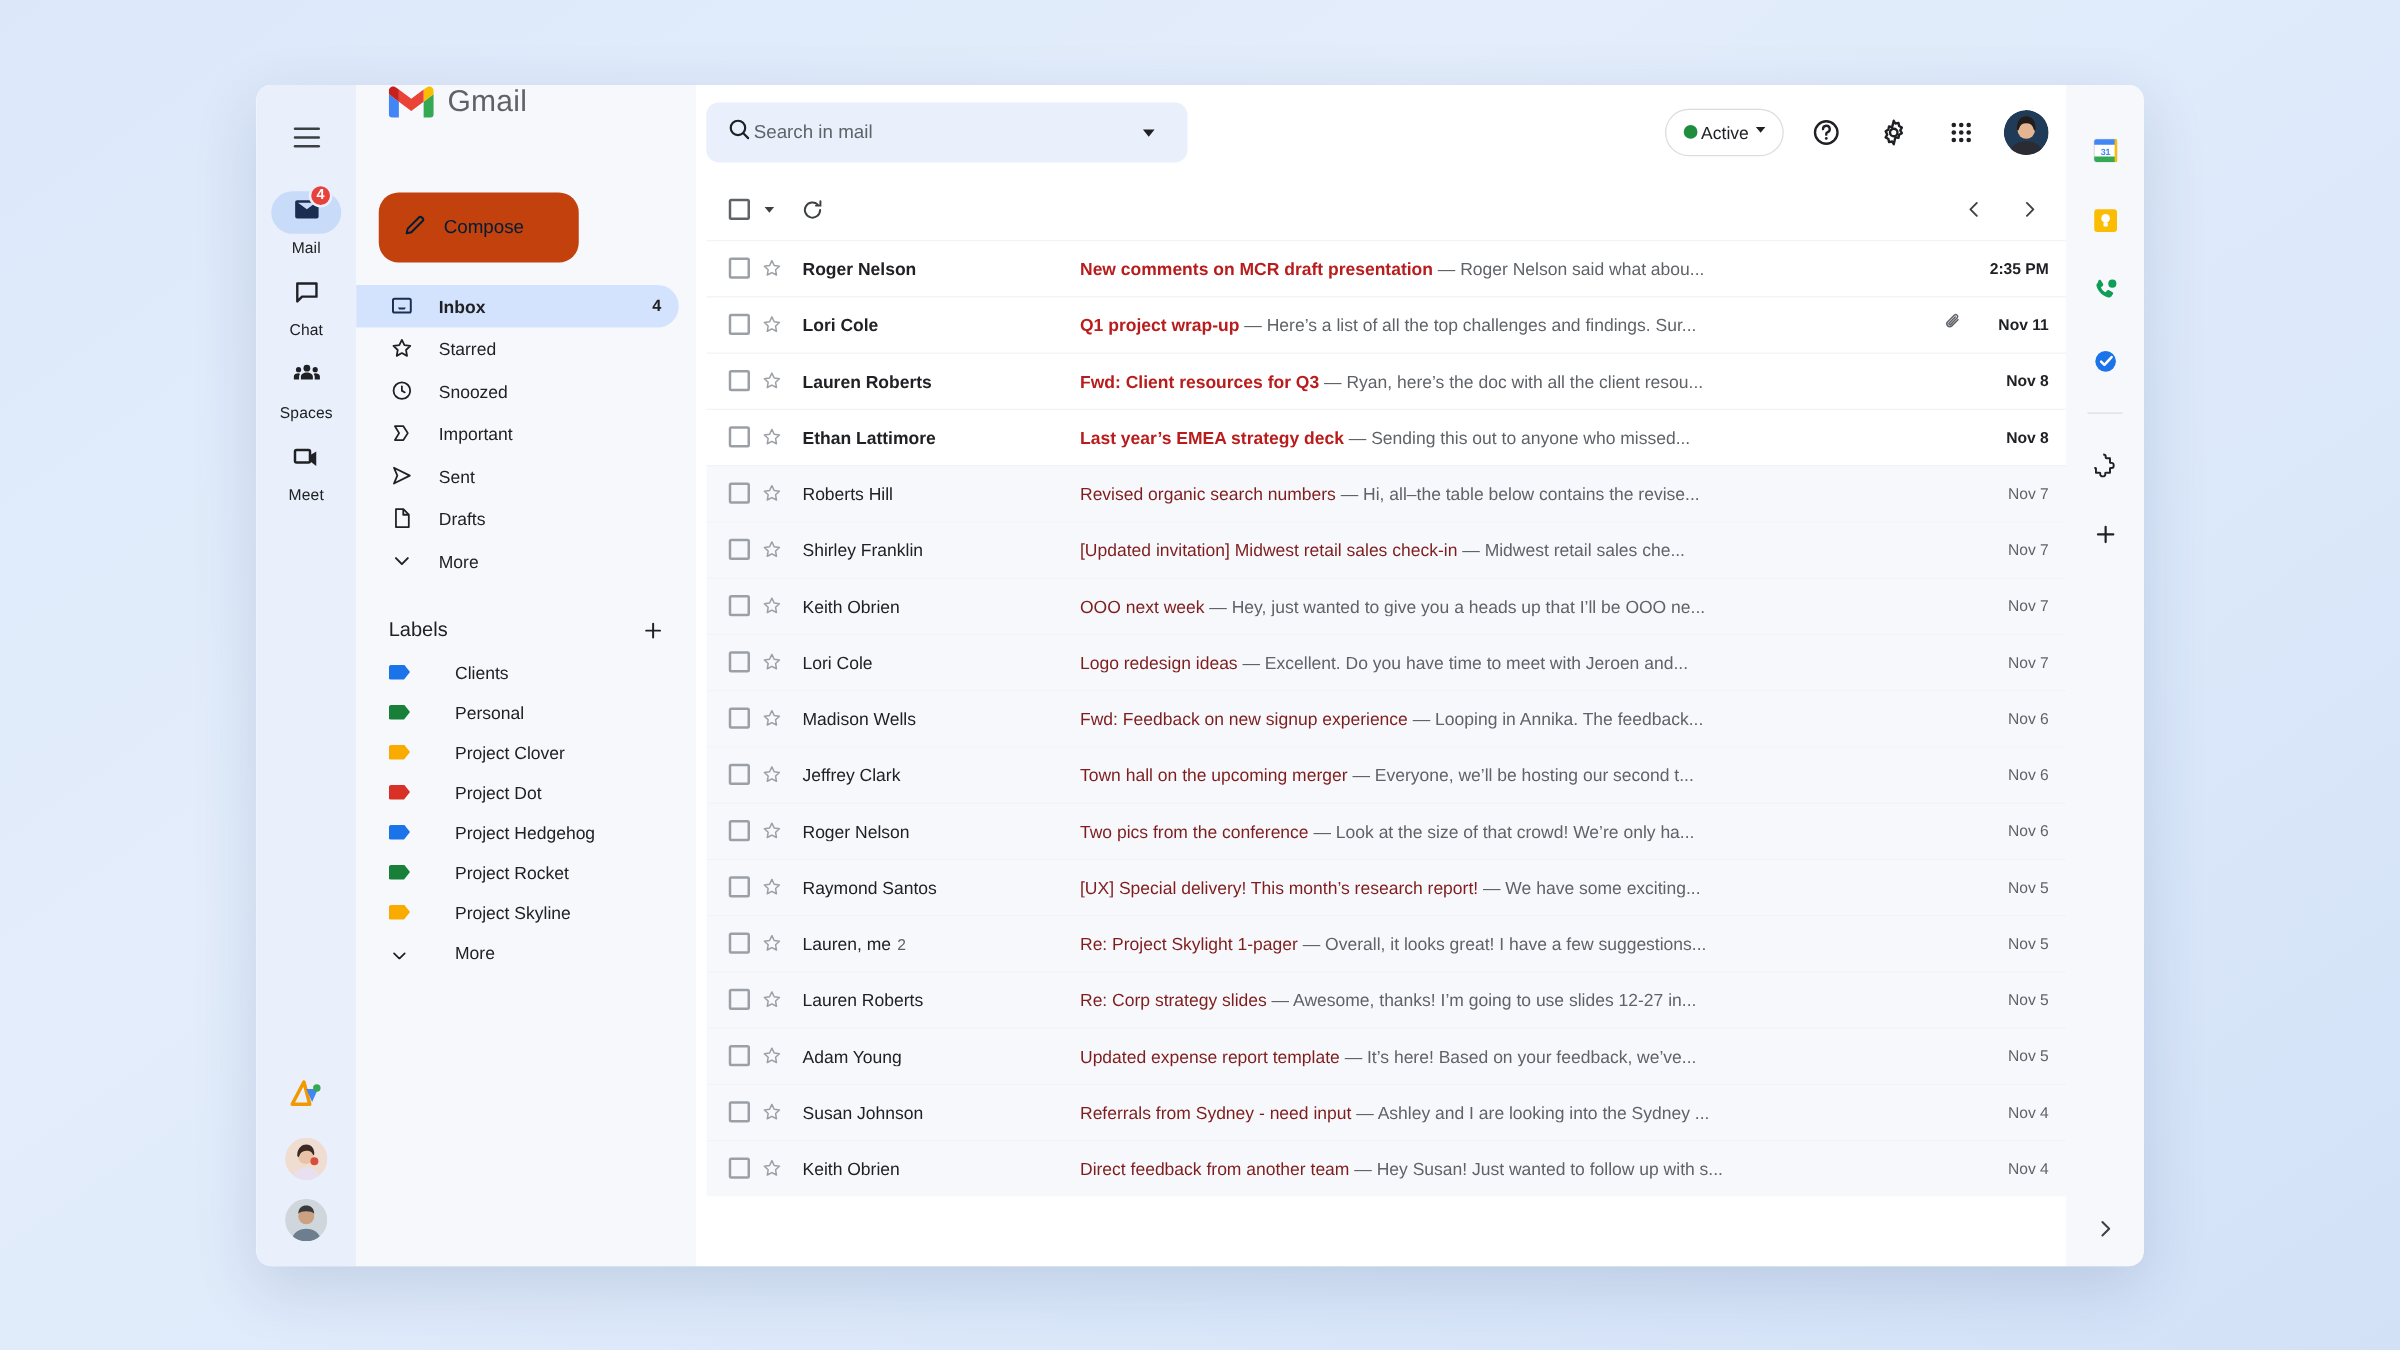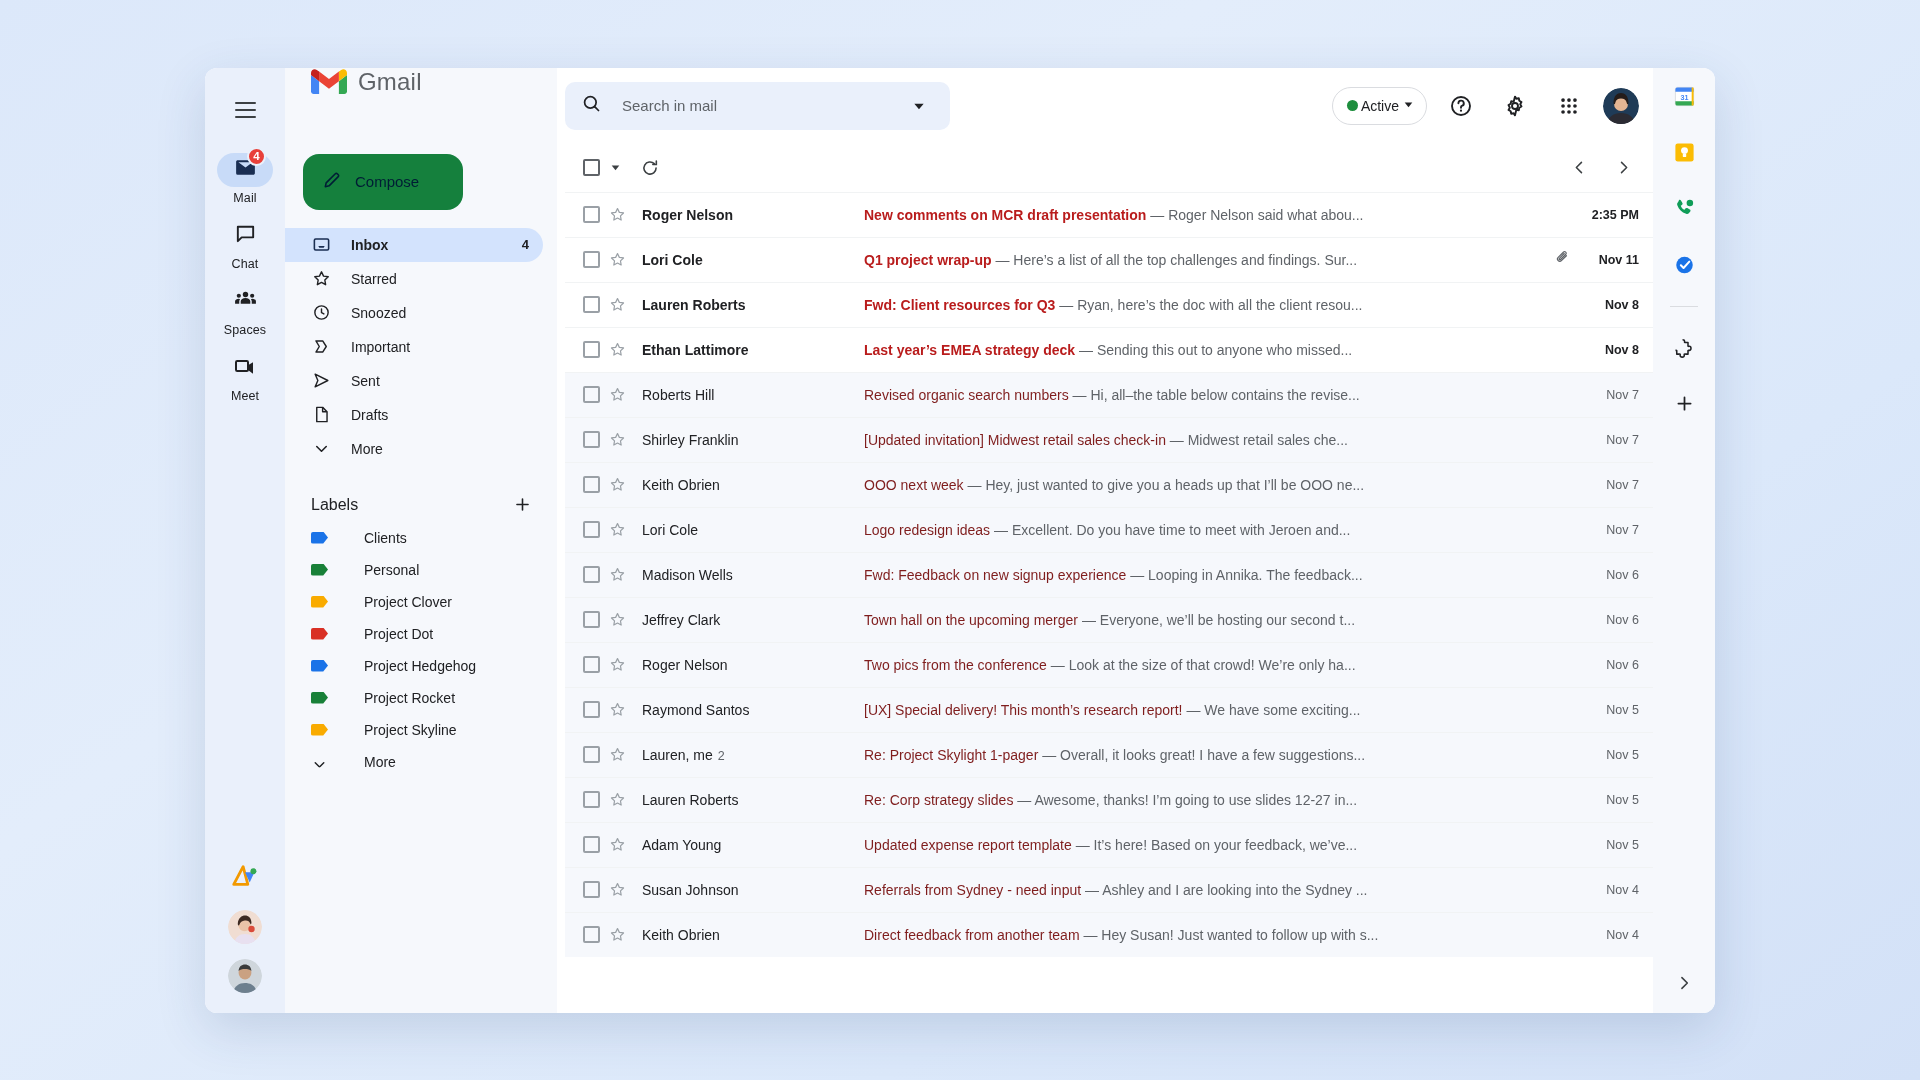--- a/index.html
+++ b/index.html
@@ -79,21 +79,21 @@
   }
   .brand {
     height: 76px; display: flex; align-items: flex-start;
     padding-left: 26px; gap: 11px;
   }
   .brand-name { font-size: 24px; color: #5f6368; letter-spacing: .2px; }
 
   .compose {
     margin: 10px 0 0 18px;
     width: 160px; height: 56px;
-    background: #15803d; border: none; border-radius: 16px;
+    background: #c2410c; border: none; border-radius: 16px;
     display: flex; align-items: center; gap: 13px;
     padding-left: 19px; cursor: pointer;
     font-size: 15px; color: #001d35; font-weight: 500;
     font-family: inherit;
   }
 
   .nav { margin-top: 18px; padding-right: 14px; }
   .nav-item {
     height: 34px; display: flex; align-items: center;
     padding-left: 26px; gap: 20px;
@@ -124,21 +124,21 @@
     border-radius: 2px;
   }
 
   
   .main { flex: 1; display: flex; flex-direction: column; background: #fff; min-width: 0; }
 
   .topbar { height: 76px; display: flex; align-items: center; padding: 0 14px 0 8px; gap: 14px; }
   .search {
     flex: 1; height: 48px; max-width: 700px;
     background: #eaf0fb; border-radius: 10px;
-    display: flex; align-items: center; padding: 0 16px; gap: 20px;
+    display: flex; align-items: center; padding: 0 16px; gap: 1px;
     cursor: text;
   }
   .search-input {
     flex: 1; border: none; background: transparent; outline: none;
     font-size: 15px; color: #202124; font-family: inherit;
   }
   .search-input::placeholder { color: #5f6368; }
   .caret-btn { width: 30px; height: 30px; display: flex; align-items: center; justify-content: center; cursor: pointer; border-radius: 50%; }
 
   .status-pill {
@@ -193,21 +193,21 @@
   .row-msg .subj { color: #7f1d1d; }
   .row-msg .dash { color: #5f6368; }
   .row-right { display: flex; align-items: center; gap: 12px; flex: 0 0 auto; padding-left: 14px; }
   .row-date { font-size: 12.5px; color: #5f6368; width: 56px; text-align: right; }
   .row.unread .row-date { font-weight: 700; color: #202124; }
 
   
   .rrail {
     width: 62px; flex: 0 0 62px; background: #f6f8fc;
     display: flex; flex-direction: column; align-items: center;
-    padding-top: 12px; gap: 22px;
+    padding-top: 36px; gap: 22px;
   }
   .rr-btn { width: 34px; height: 34px; display: flex; align-items: center; justify-content: center; cursor: pointer; border-radius: 50%; }
   .rr-div { width: 28px; height: 1px; background: #dadce0; margin: 2px 0; }
   .rr-bottom { margin-top: auto; padding-bottom: 26px; }
 </style>
 </head>
 <body>
 
 <div class="window">
 

